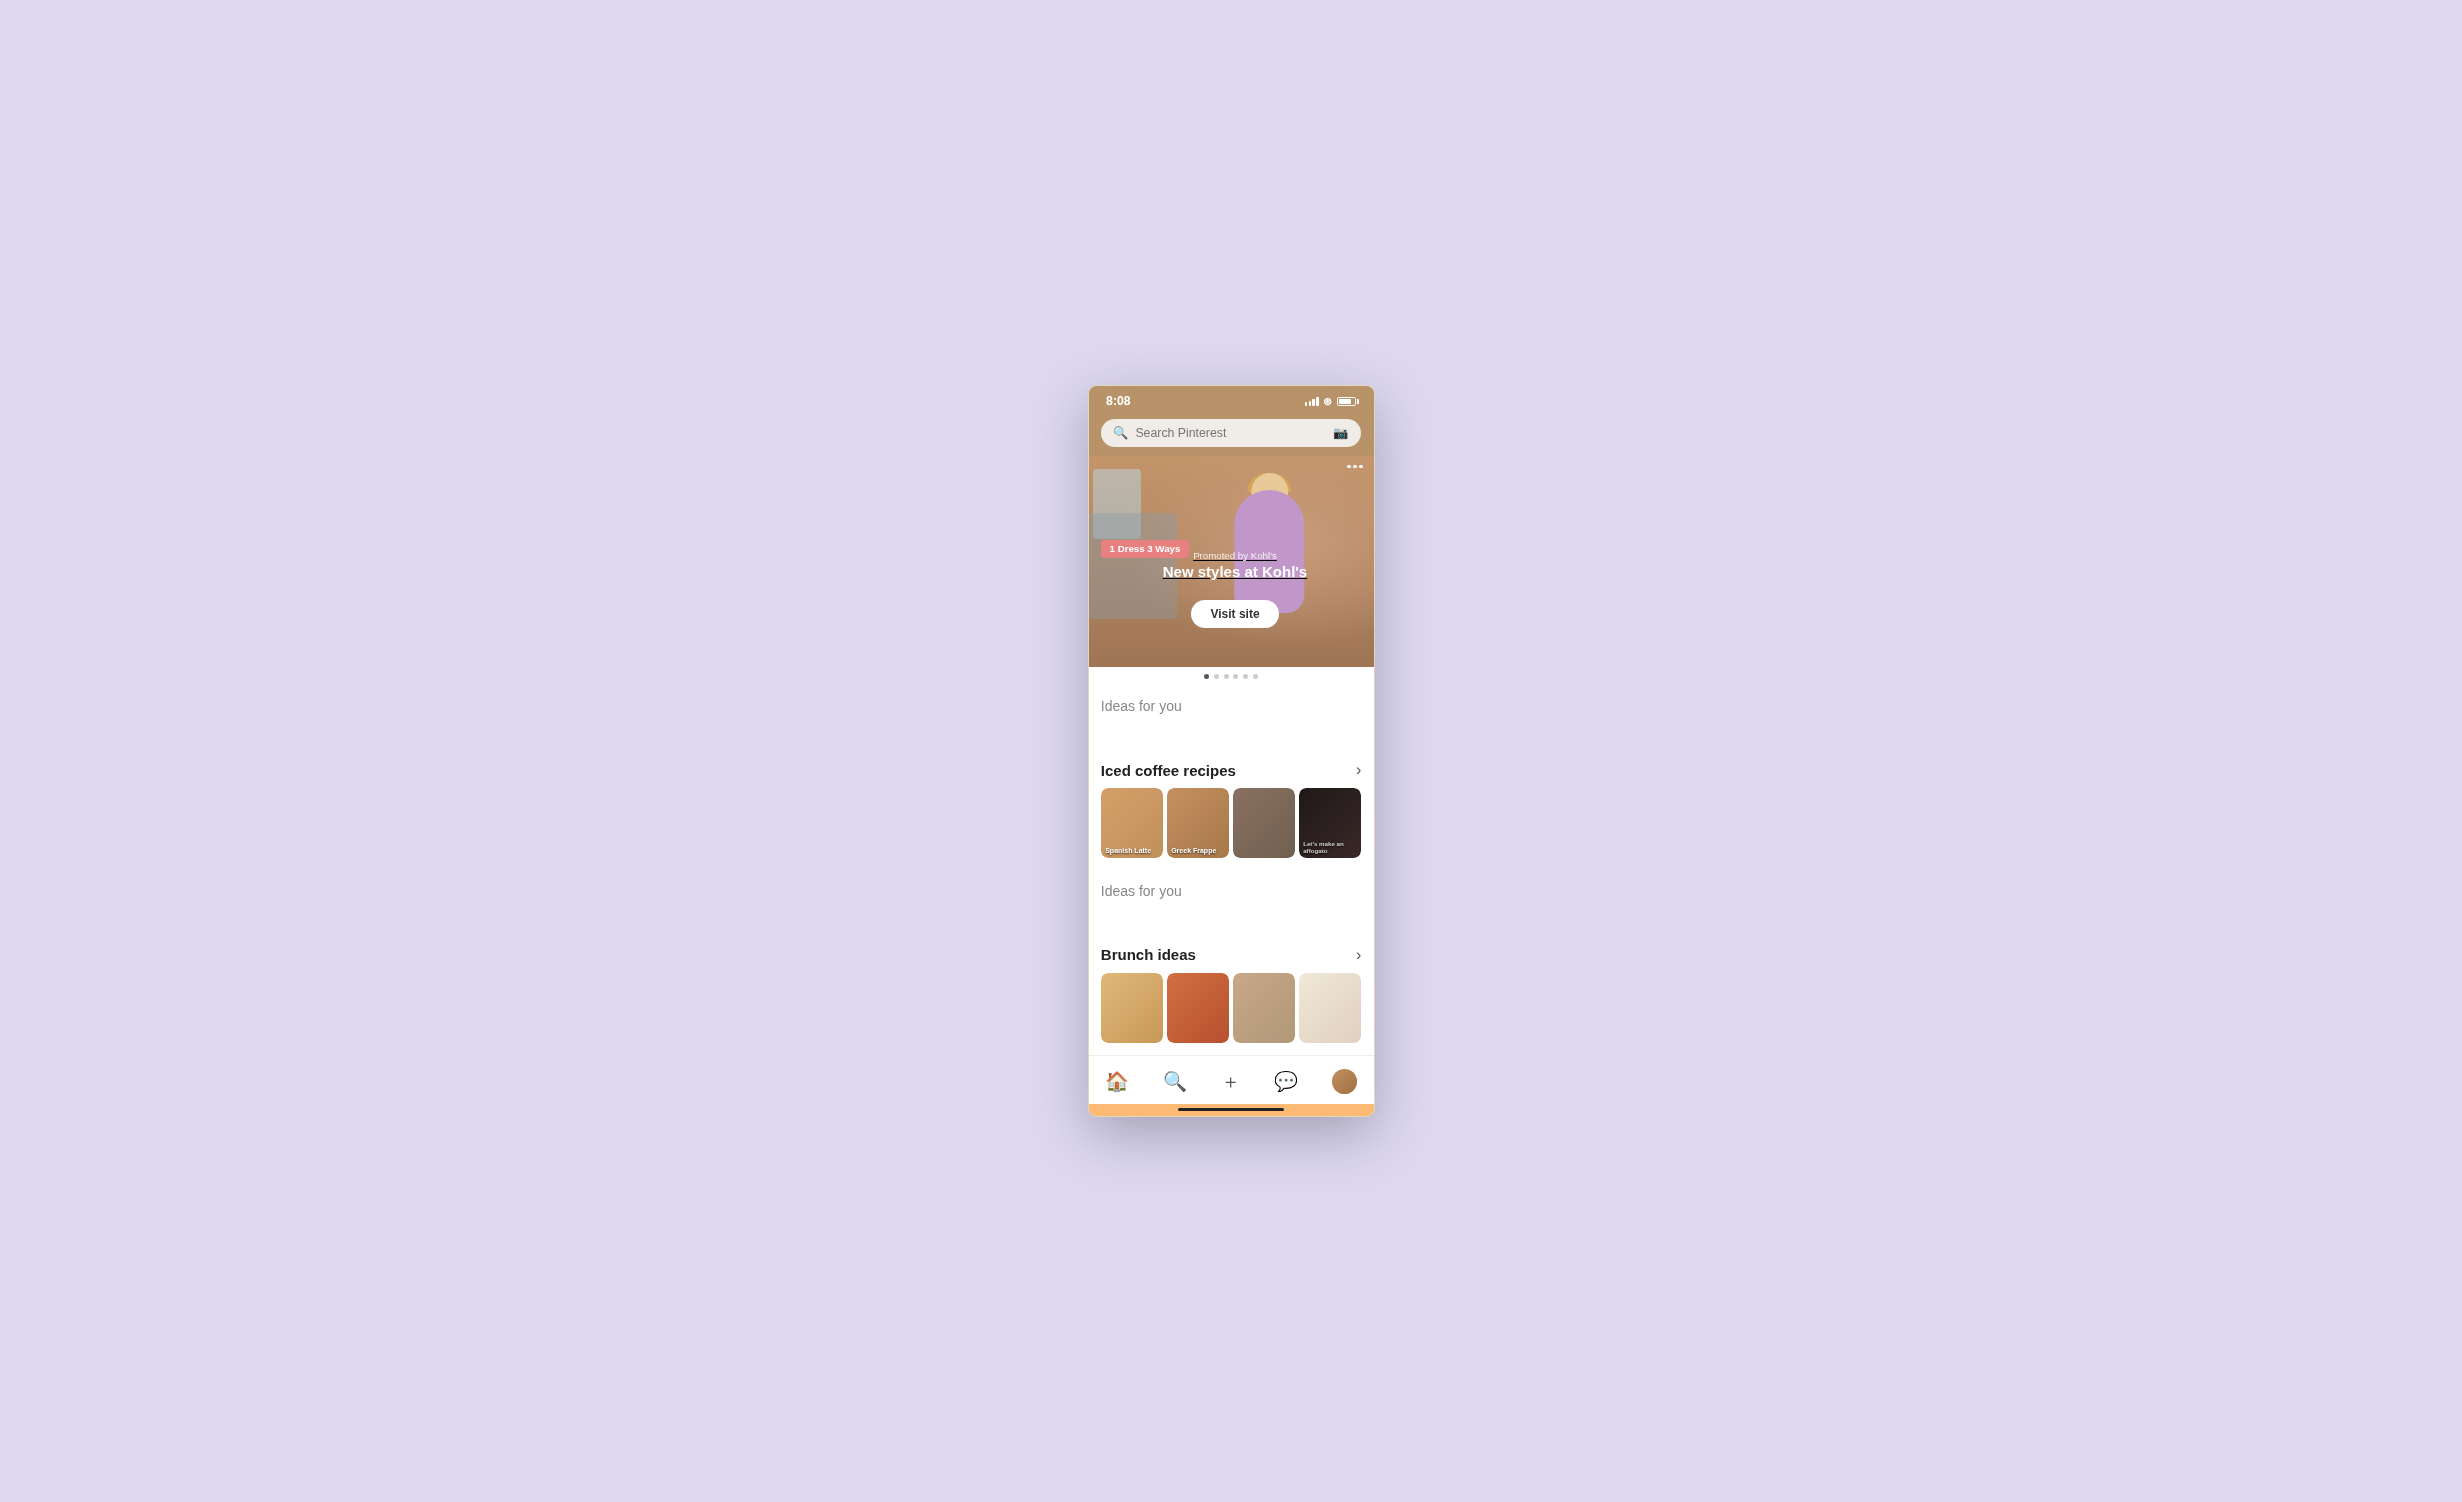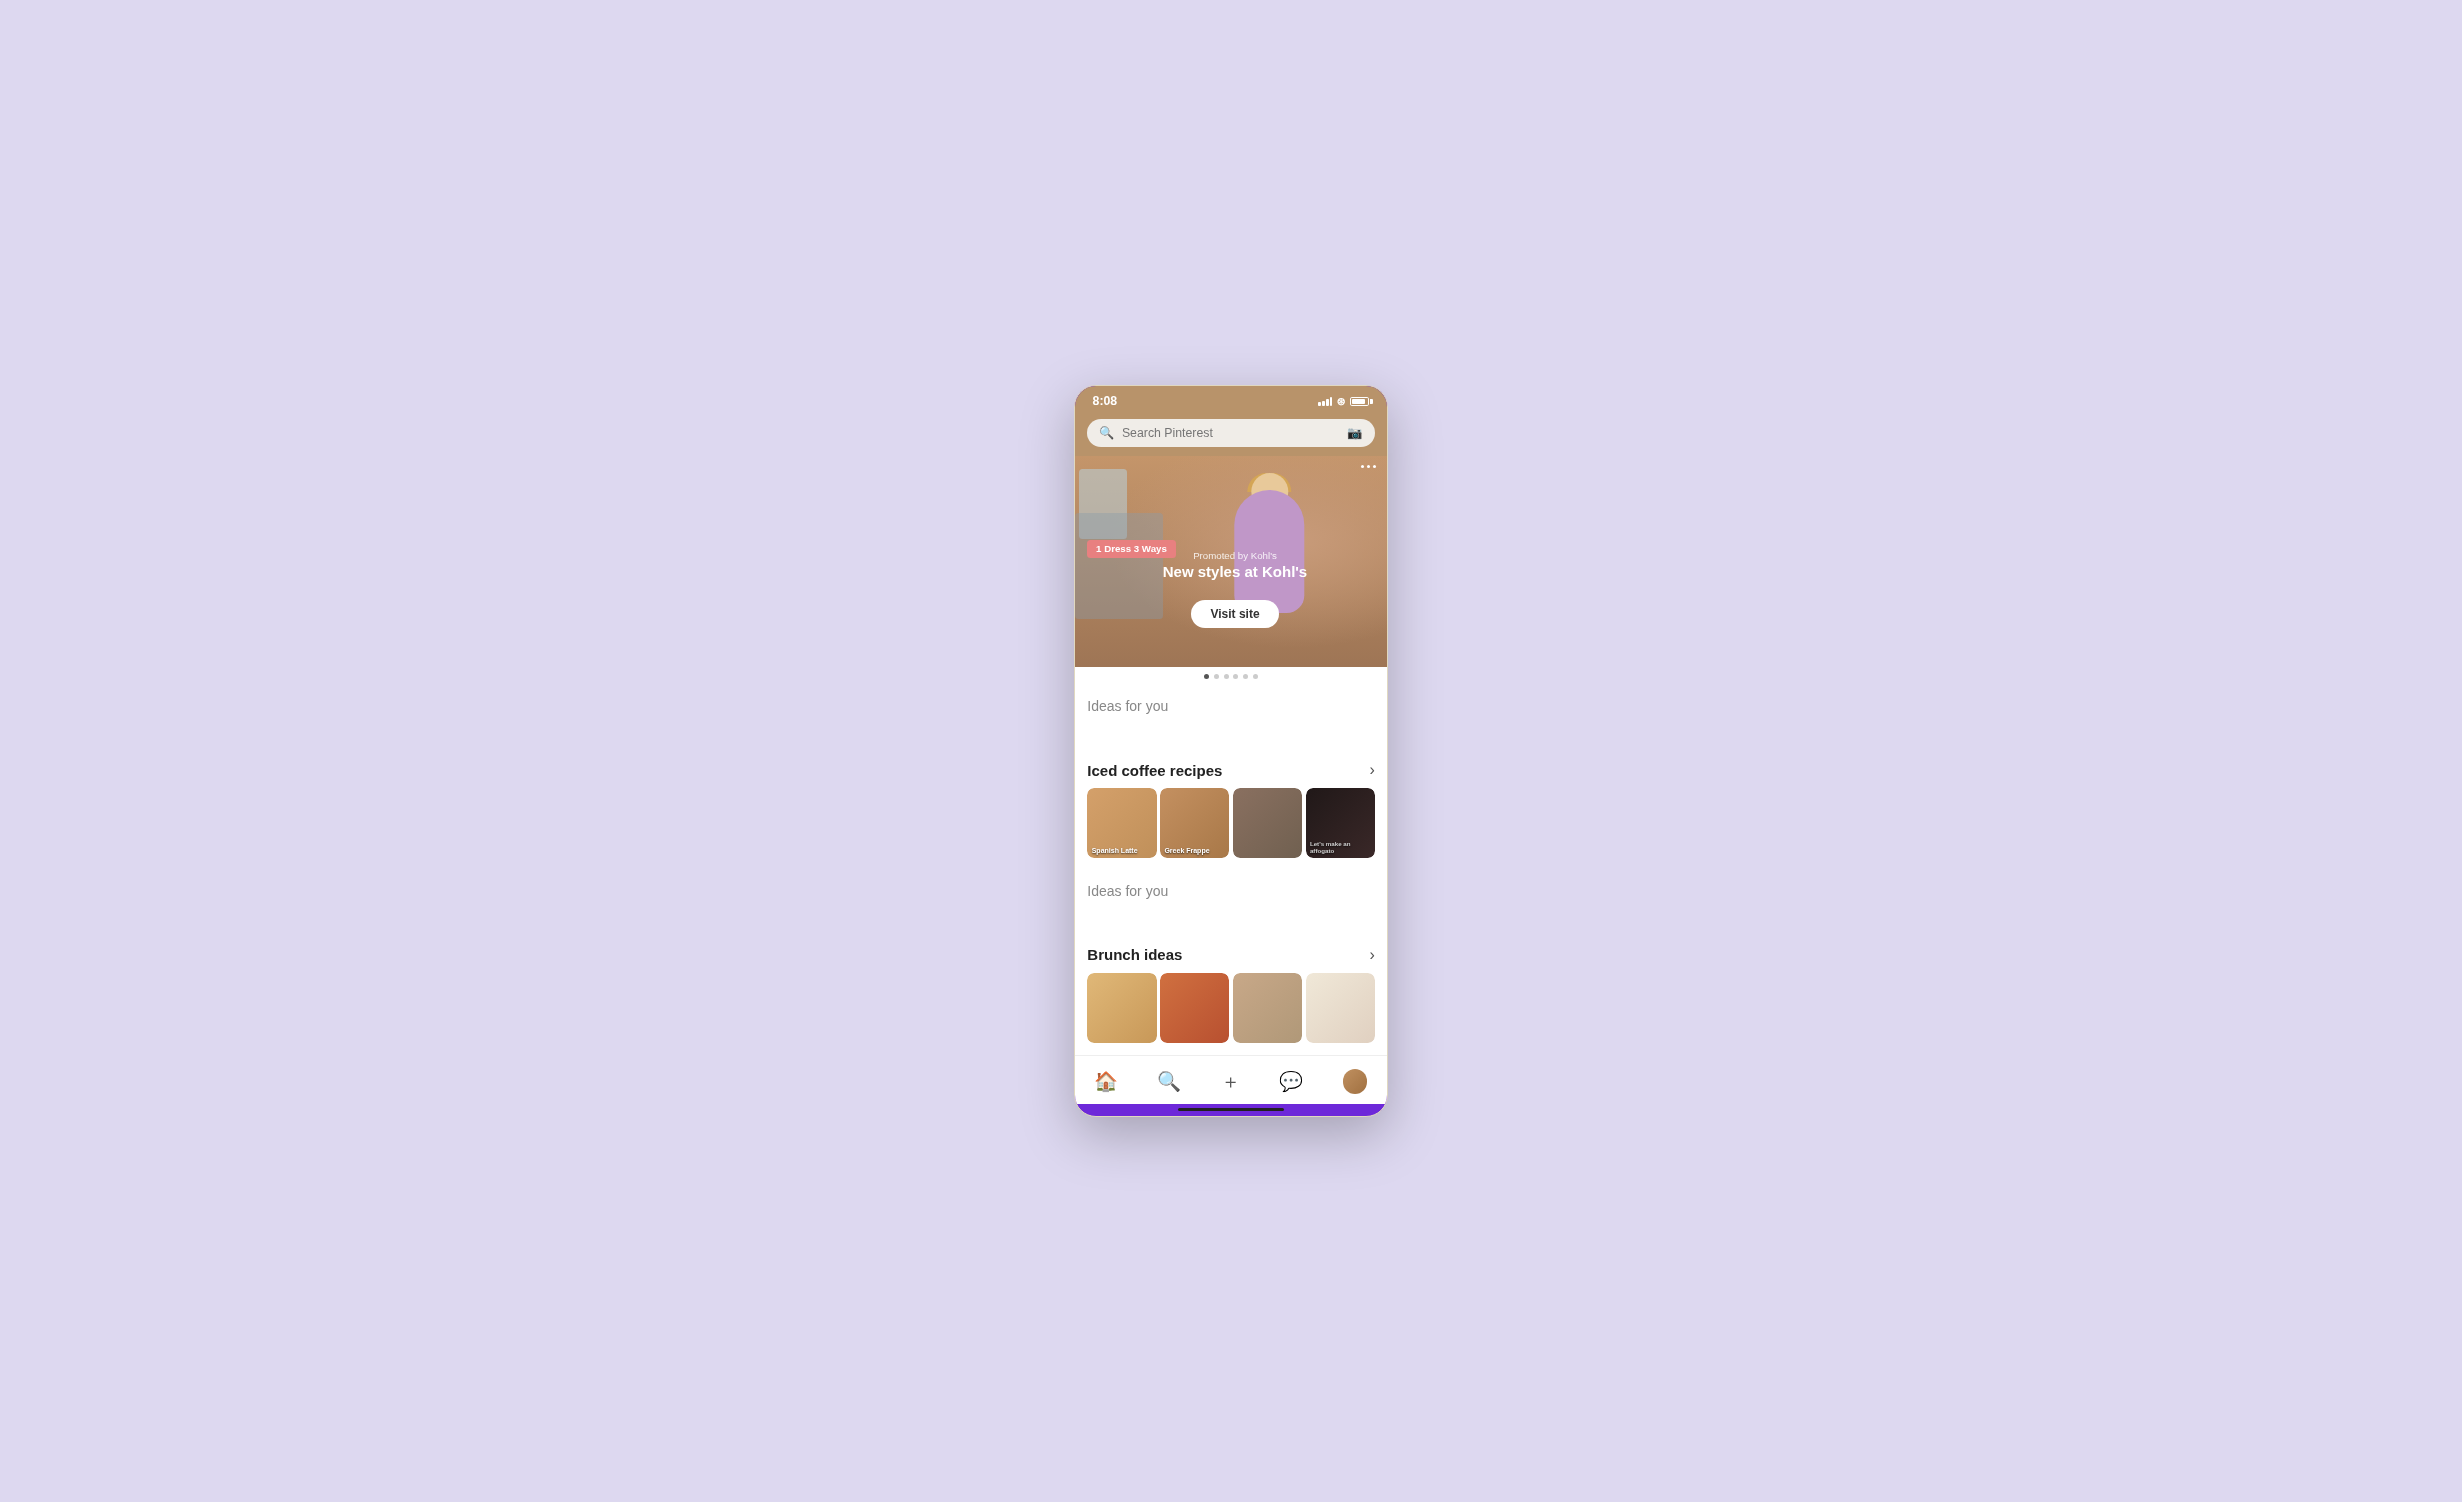--- a/index.html
+++ b/index.html
@@ -6,23 +6,23 @@
     body {
       background-color: #ddd8f0;
       display: flex;
       justify-content: center;
       align-items: center;
       min-height: 100vh;
       font-family: -apple-system, BlinkMacSystemFont, 'Segoe UI', sans-serif;
     }
 
     .phone-frame {
-      width: 314px;
-      background: #6d28d9;
-      border-radius: 22px;
+      width: 287px;
+      background: #fdba74;
+      border-radius: 9px;
       box-shadow: 0 17.6px 53px rgba(0,0,0,0.25);
       overflow: hidden;
       position: relative;
       border: 1.8px solid #e0d8c0;
     }
 
     
     .status-bar {
       background: #b8936a;
       display: flex;
@@ -159,20 +159,21 @@
       font-weight: 700;
       padding: 3.5px 8.8px;
       border-radius: 3.5px;
     }
     
     .promo-text {
       position: absolute;
       bottom: 39px;
       left: 8px; right: 0;
       text-align: center;
+      text-decoration: underline;
     }
     .promo-by {
       font-size: 9.7px;
       color: rgba(255,255,255,0.85);
       margin-bottom: 1.8px;
     }
     .promo-title {
       font-size: 15px;
       font-weight: 700;
       color: #fff;

